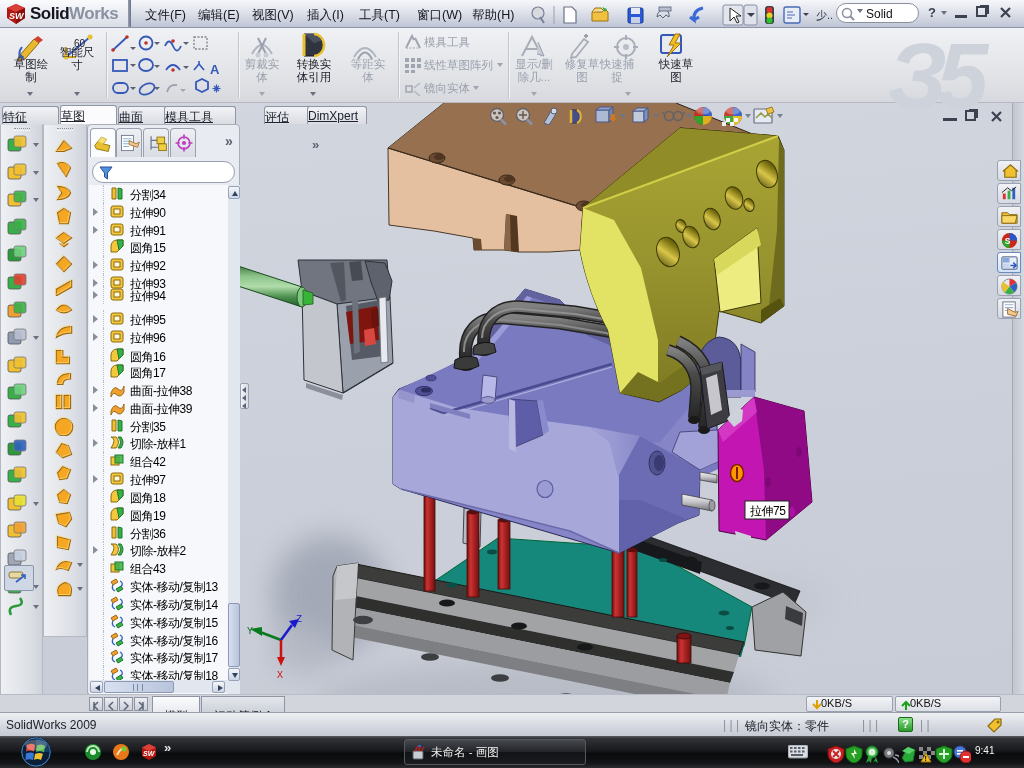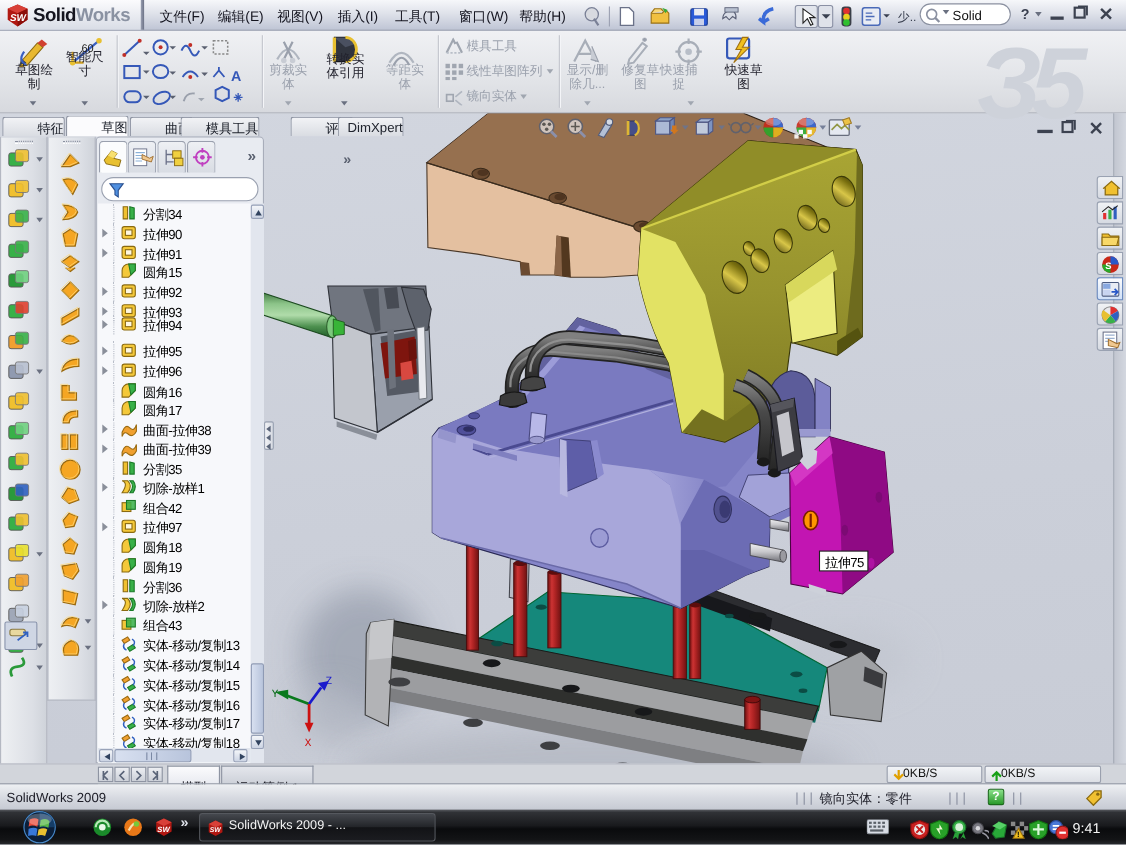--- a/index.html
+++ b/index.html
@@ -10,21 +10,21 @@
 #logosep{left:128px;top:0;width:3px;height:27px;background:linear-gradient(90deg,#9aa0b2,#6b7185);}
 .menu{top:7px;font-size:12.5px;color:#14141f;}
 #tools{left:0;top:28px;width:1024px;height:75px;background:linear-gradient(#f0f1f4,#e2e4e8 60%,#d7d9de);border-bottom:1px solid #b6b9c1;}
 .tsep{top:4px;width:1px;height:66px;background:#c2c5cc;box-shadow:1px 0 0 #f4f5f8;}
 .tlab{font-size:11.5px;line-height:13px;text-align:center;color:#23232e;}
 .dis{color:#9ba1ad !important;}
 .dar{width:0;height:0;border-left:3px solid transparent;border-right:3px solid transparent;border-top:4px solid #6a7080;}
 .dar.gr{border-top-color:#a0a6b0;}
 #ds{left:888px;top:8px;width:140px;height:85px;color:#ced2da;font-size:92px;font-style:italic;font-weight:bold;letter-spacing:-10px;overflow:hidden;line-height:80px;}
 #tabrow{left:0;top:103px;width:368px;height:21px;}
-.tab{top:3px;height:18px;border:1px solid #8f95a3;border-bottom:none;border-radius:3px 3px 0 0;background:linear-gradient(#f2f3f6,#d9dce2);font-size:12px;color:#20242e;text-align:right;padding-top:2px;}
+.tab{top:3px;height:18px;border:1px solid #8f95a3;border-bottom:none;border-radius:3px 3px 0 0;background:linear-gradient(#f2f3f6,#d9dce2);font-size:12px;color:#20242e;text-align:left;padding-top:2px;text-decoration:underline;}
 .tab.act{background:#fbfbfd;height:19px;top:2px;}
 .strip{background:linear-gradient(90deg,#eef0f3,#dcdfe5 70%,#cfd3da);border:1px solid #b4b8c2;border-top:1px solid #d8dbe2;}
 #strip1{left:0;top:124px;width:43px;height:572px;}
 #strip2{left:43px;top:124px;width:44px;height:513px;}
 .grip{left:13px;top:3px;width:16px;height:3px;border-top:1px dotted #8a90a0;border-bottom:1px dotted #fff;}
 #fm{left:87px;top:124px;width:153px;height:570px;background:#e8ebf1;border:1px solid #a8adba;border-radius:4px 4px 0 0;}
 .fmtab{top:3px;width:26px;height:29px;border:1px solid #9aa0ae;border-bottom:none;border-radius:4px 4px 0 0;background:linear-gradient(#eef0f4,#d8dce3);}
 .fmtab.act{background:#fbfcfd;}
 #filter{left:4px;top:36px;width:143px;height:22px;background:#fff;border:1px solid #9aa1b0;border-radius:11px;}
 #tree{left:1px;top:60px;width:139px;height:558px;background:#f7f8fb;overflow:hidden;}
@@ -446,21 +446,21 @@
 <div class="abs tlab dis" style="left:234px;top:30px;width:56px">剪裁实<br>体</div>
 <div class="abs" style="left:259px;top:64px">
         <div class="dar gr"></div>
       </div>
 <svg class="abs" style="left:296px;top:4px" width="32" height="28" viewBox="0 0 32 28">
 <path d="M8,2 h10 a10,11 0 0 1 0,22 h-10 Z" fill="#30343e" stroke="#14161c" stroke-width="1"></path>
 <path d="M8,2 h10 a10,11 0 0 1 9,6 l-9,3 Z" fill="#4a5060"></path>
 <path d="M8,2 v22" stroke="#e8c030" stroke-width="3"></path>
         <path d="M18,2 a10,11 0 0 1 0,22" fill="none" stroke="#e8c030" stroke-width="2.5"></path>
 </svg>
-<div class="abs tlab" style="left:288px;top:20px;width:52px">转换实<br>体引用</div>
+<div class="abs tlab" style="left:288px;top:30px;width:52px">转换实<br>体引用</div>
 <div class="abs" style="left:310px;top:64px">
         <div class="dar"></div>
       </div>
 <svg class="abs" style="left:350px;top:7px" width="30" height="26" viewBox="0 0 30 26">
 <path d="M4,22 Q15,4 26,22" fill="none" stroke="#b0b6c0" stroke-width="2"></path>
         <path d="M8,24 Q15,11 22,24" fill="none" stroke="#9aa0ac" stroke-width="2"></path>
 </svg>
 <div class="abs tlab dis" style="left:342px;top:30px;width:52px">等距实<br>体</div>
 <div class="abs tsep" style="left:398px"></div>
 <svg class="abs" style="left:404px;top:6px" width="18" height="16" viewBox="0 0 18 16">
@@ -1064,27 +1064,27 @@
         <circle cx="9" cy="9" r="8" fill="#e87818"></circle>
         <path d="M5,12 q4,-8 8,-6" stroke="#f8e0b0" stroke-width="2" fill="none"></path>
         <circle cx="12" cy="6" r="2.5" fill="#78c838"></circle>
       </svg>
 <svg class="abs" style="left:140px;top:7px" width="18" height="18" viewBox="0 0 18 18">
         <polygon points="9,1 16,4.5 16,13 9,17 2,13 2,4.5" fill="#b01812"></polygon>
         <polygon points="9,1 16,4.5 9,8 2,4.5" fill="#d84038"></polygon>
         <text x="3" y="13" font-size="7" font-weight="bold" fill="#fff" font-style="italic">SW</text>
       </svg>
 <div class="abs" style="left:164px;top:4px;color:#dfe2ea;font-size:13px;font-weight:bold">»</div>
-<div class="abs tbtn" style="left:181px;width:215px">
-<svg class="abs" style="left:6px;top:5px" width="16" height="16" viewBox="0 0 18 18">
-          <polygon points="9,1 16,4.5 16,13 9,17 2,13 2,4.5" fill="#b01812"></polygon>
-          <polygon points="9,1 16,4.5 9,8 2,4.5" fill="#d84038"></polygon>
-          <text x="3" y="13" font-size="7" font-weight="bold" fill="#fff" font-style="italic">SW</text>
-        </svg>
-SolidWorks 2009 - ...</div>
+<div class="abs tbtn" style="left:404px;width:182px">
+<svg class="abs" style="left:6px;top:5px" width="16" height="16" viewBox="0 0 16 16">
+          <rect x="2" y="6" width="10" height="8" rx="1" fill="#c8ccd4" stroke="#5a5f68"></rect>
+          <path d="M4,6 L7,1 M7,6 L10,1 M10,6 L13,2" stroke="#b02020" stroke-width="1.6"></path>
+          <path d="M7,1 l3,0" stroke="#3060c0" stroke-width="2"></path>
+        </svg>
+未命名 - 画图</div>
 <svg class="abs" style="left:788px;top:9px" width="20" height="14" viewBox="0 0 20 14">
         <rect x="0" y="0" width="20" height="13" rx="2" fill="#d8dce4" stroke="#8a9098"></rect>
         <g fill="#5a6068">
           <rect x="2" y="2" width="2.5" height="2"></rect>
           <rect x="6" y="2" width="2.5" height="2"></rect>
           <rect x="10" y="2" width="2.5" height="2"></rect>
           <rect x="14" y="2" width="2.5" height="2"></rect>
           <rect x="2" y="5.5" width="2.5" height="2"></rect>
           <rect x="6" y="5.5" width="2.5" height="2"></rect>
           <rect x="10" y="5.5" width="2.5" height="2"></rect>
@@ -1133,21 +1133,21 @@
           <path d="M9,4 v10 M4,9 h10" stroke="#d8f8d8" stroke-width="2"></path>
         </svg>
         <svg style="position:absolute;left:953px;top:9px" width="18" height="18" viewBox="0 0 18 18">
           <circle cx="7" cy="7" r="6" fill="#4a78d8" stroke="#2a4a98"></circle>
           <rect x="4" y="5" width="6" height="1.6" fill="#fff"></rect>
           <rect x="4" y="8" width="6" height="1.6" fill="#fff"></rect>
           <circle cx="13" cy="12" r="6" fill="#e03030" stroke="#981818"></circle>
           <rect x="10" y="11" width="6" height="2" fill="#fff"></rect>
         </svg>
       </div>
-<div class="abs" style="left:975px;top:9px;color:#f4f4f4;font-size:13px">9:41</div>
+<div class="abs" style="left:975px;top:9px;color:#f4f4f4;font-size:10px">9:41</div>
 </div>
 
 <div class="abs" id="taskpane"></div>
 <div class="abs" id="tpbtns">
       <div class="abs tpb" style="top:160px">
         <svg style="position:absolute;left:2px;top:1px" width="19" height="19" viewBox="0 0 20 20">
           <path d="M3,10 L11,3 l8,7 m-2,-2 v8 h-12 v-8" fill="#f0c030" stroke="#8a6a10" stroke-width="1.2"></path>
         </svg>
       </div>
       <div class="abs tpb" style="top:183px">

